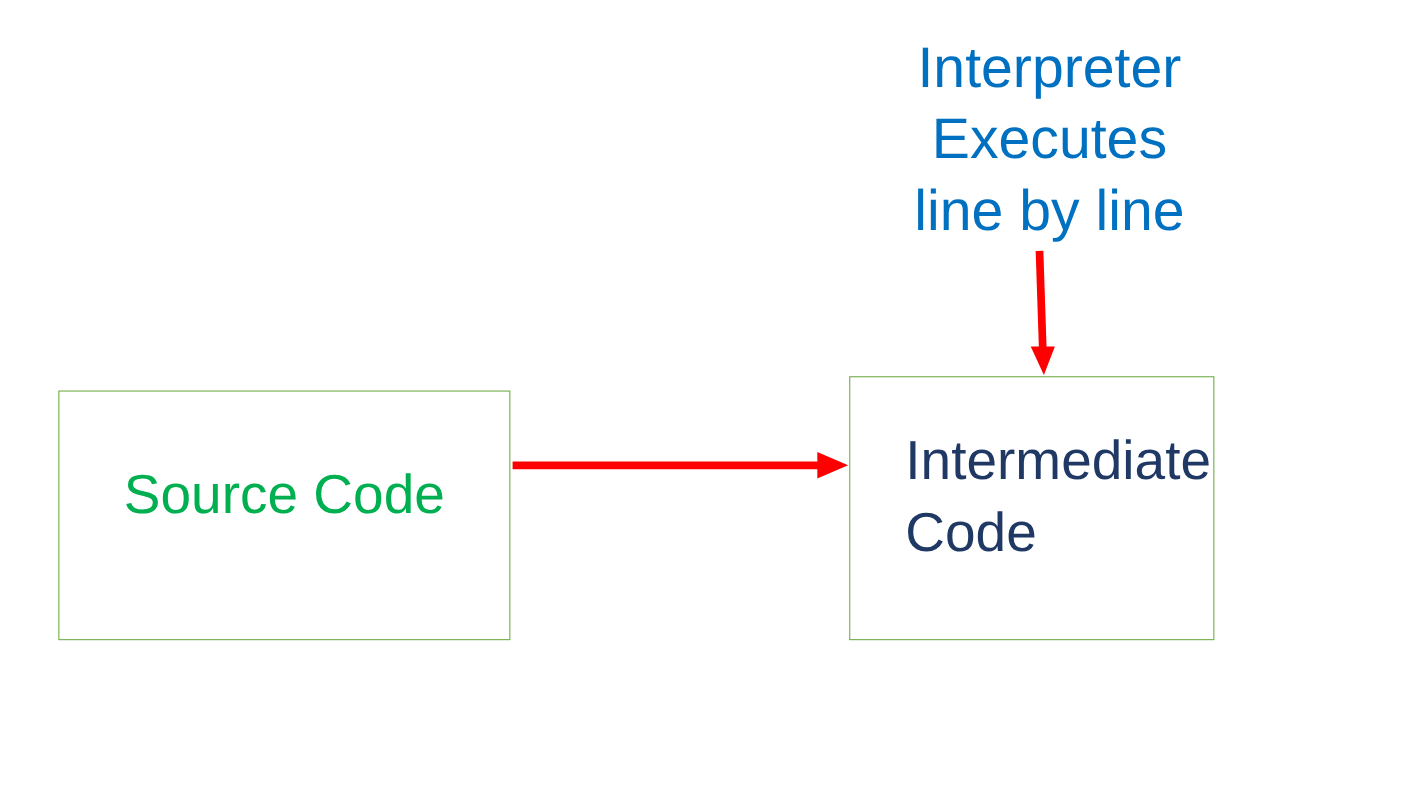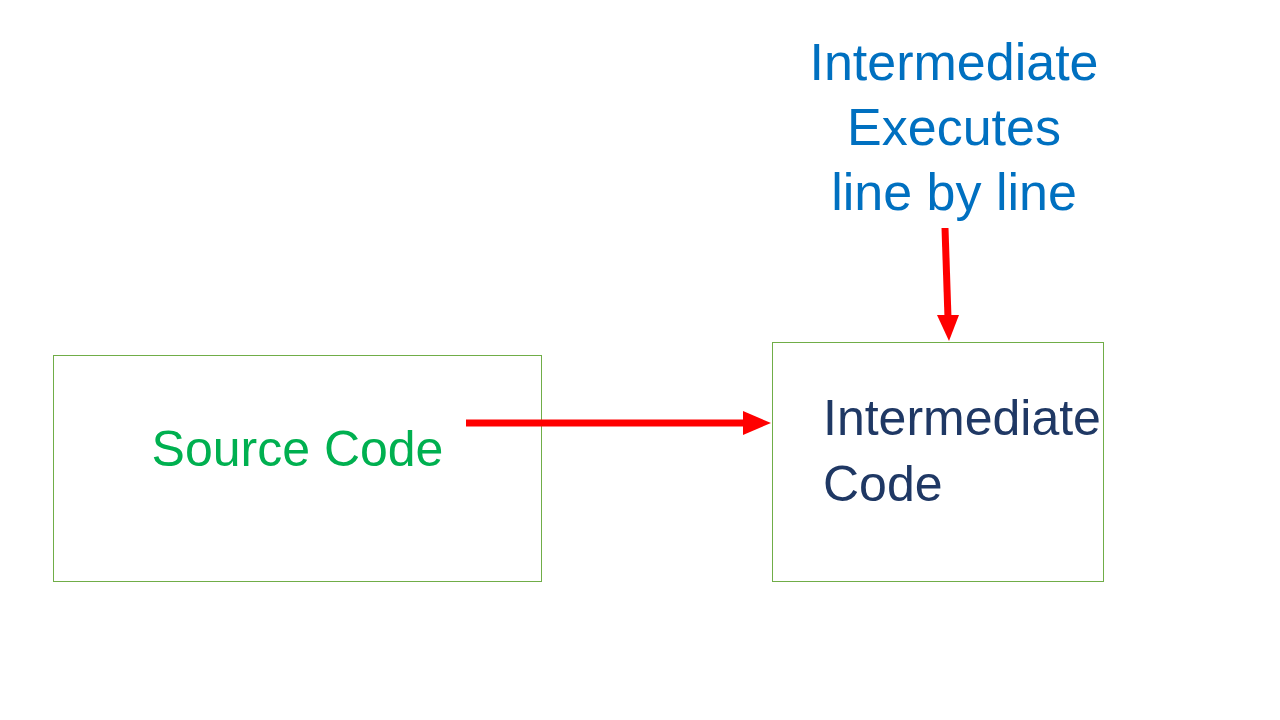--- a/index.html
+++ b/index.html
@@ -20,21 +20,21 @@
     font-size: 52px;
     line-height: 65px;
     white-space: pre-line;
   }
   .box {
     position: absolute;
     border: 1.5px solid;
     background: #ffffff;
     box-sizing: border-box;
   }
-  .source-box { left: 53px; top: 355px; width: 489px; height: 227px; }
+  .source-box { left: 53px; top: 355px; width: 411px; height: 227px; }
   .intermediate-box { left: 772px; top: 342px; width: 332px; height: 240px; }
   .box-label { position: absolute; font-size: 50px; }
   .source-label {
     top: 66px; left: 0; width: 100%;
     text-align: center;
     line-height: 54px;
   }
   .intermediate-label {
     top: 42px; left: 18px; right: 8px;
     line-height: 66px;
@@ -45,21 +45,21 @@
     left: 0; top: 0;
     width: 1280px; height: 720px;
     pointer-events: none;
   }
 </style>
 </head>
 <body>
 
 <div class="canvas">
 
-  <div class="annotation" style="color: rgb(0, 112, 192);">Intermediate
+  <div class="annotation" style="color: rgb(0, 112, 192);">Interpreter
 Executes
 line by line</div>
 
   <div class="box source-box" style="border-color: rgb(112, 173, 71);">
     <div class="box-label source-label" style="color: rgb(0, 176, 80);">Source Code</div>
   </div>
 
   <div class="box intermediate-box" style="border-color: rgb(112, 173, 71);">
     <div class="box-label intermediate-label" style="color: rgb(31, 56, 100);">Intermediate Code</div>
   </div>

